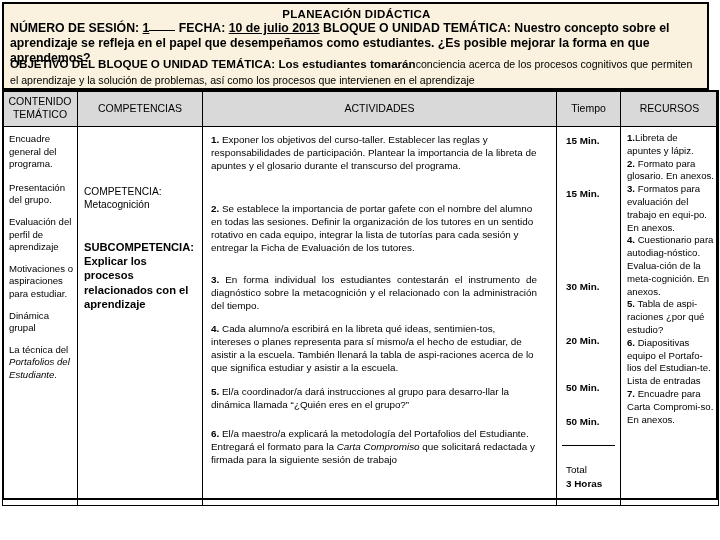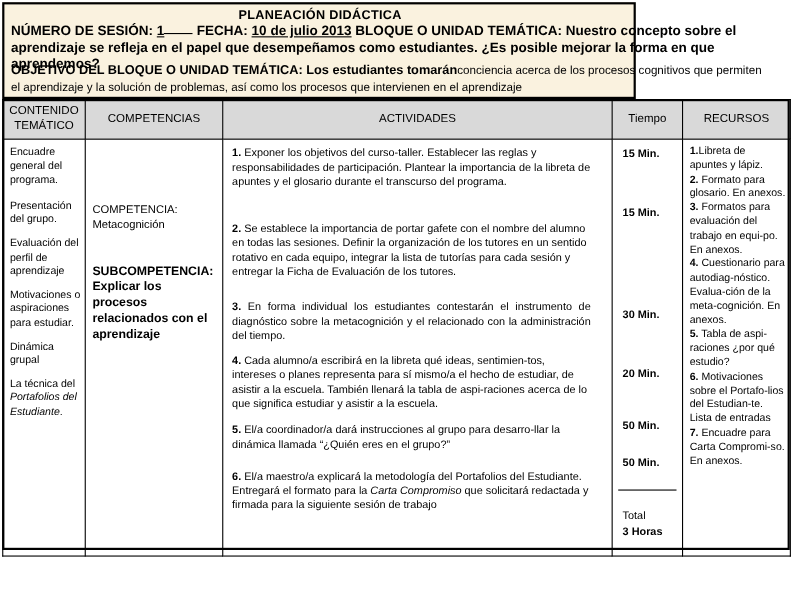--- a/index.html
+++ b/index.html
@@ -20,21 +20,21 @@
     width: 720px;
     height: 540px;
     background: #ffffff;
   }
 
   
   .header-block {
     position: absolute;
     left: 2px;
     top: 2px;
-    width: 576px;
+    width: 707px;
     height: 88px;
     background: #faf2df;
     border: 2px solid #000000;
     box-sizing: border-box;
     padding: 2px 4px 0 6px;
   }
   .doc-title {
     text-align: center;
     font-weight: bold;
     font-size: 11.5px;
@@ -316,21 +316,21 @@
           </div>
         </td>
 
         <td class="cell">
           <div class="recursos-wrap">
             <div class="r-item"><span class="rnum">1.</span><span>Libreta de apuntes y lápiz.</span></div>
             <div class="r-item"><span class="rnum">2.</span> <span>Formato para glosario. En anexos.</span></div>
             <div class="r-item"><span class="rnum">3.</span> <span>Formatos para evaluación del trabajo en equi-po. En anexos.</span></div>
             <div class="r-item"><span class="rnum">4.</span> <span>Cuestionario para autodiag-nóstico. Evalua-ción de la meta-cognición. En anexos.</span></div>
             <div class="r-item"><span class="rnum">5.</span> <span>Tabla  de aspi-raciones ¿por qué estudio?</span></div>
-            <div class="r-item"><span class="rnum">6.</span> <span>Motivaciones sobre el Portafo-lios del Estudian-te. Lista de entradas</span></div>
+            <div class="r-item"><span class="rnum">6.</span> <span>Diapositivas equipo el Portafo-lios del Estudian-te. Lista de entradas</span></div>
             <div class="r-item"><span class="rnum">7.</span> <span>Encuadre para Carta Compromi-so. En anexos.</span></div>
           </div>
         </td>
 
       </tr>
     </tbody>
   </table>
 
   <div class="outer-frame"></div>
 

